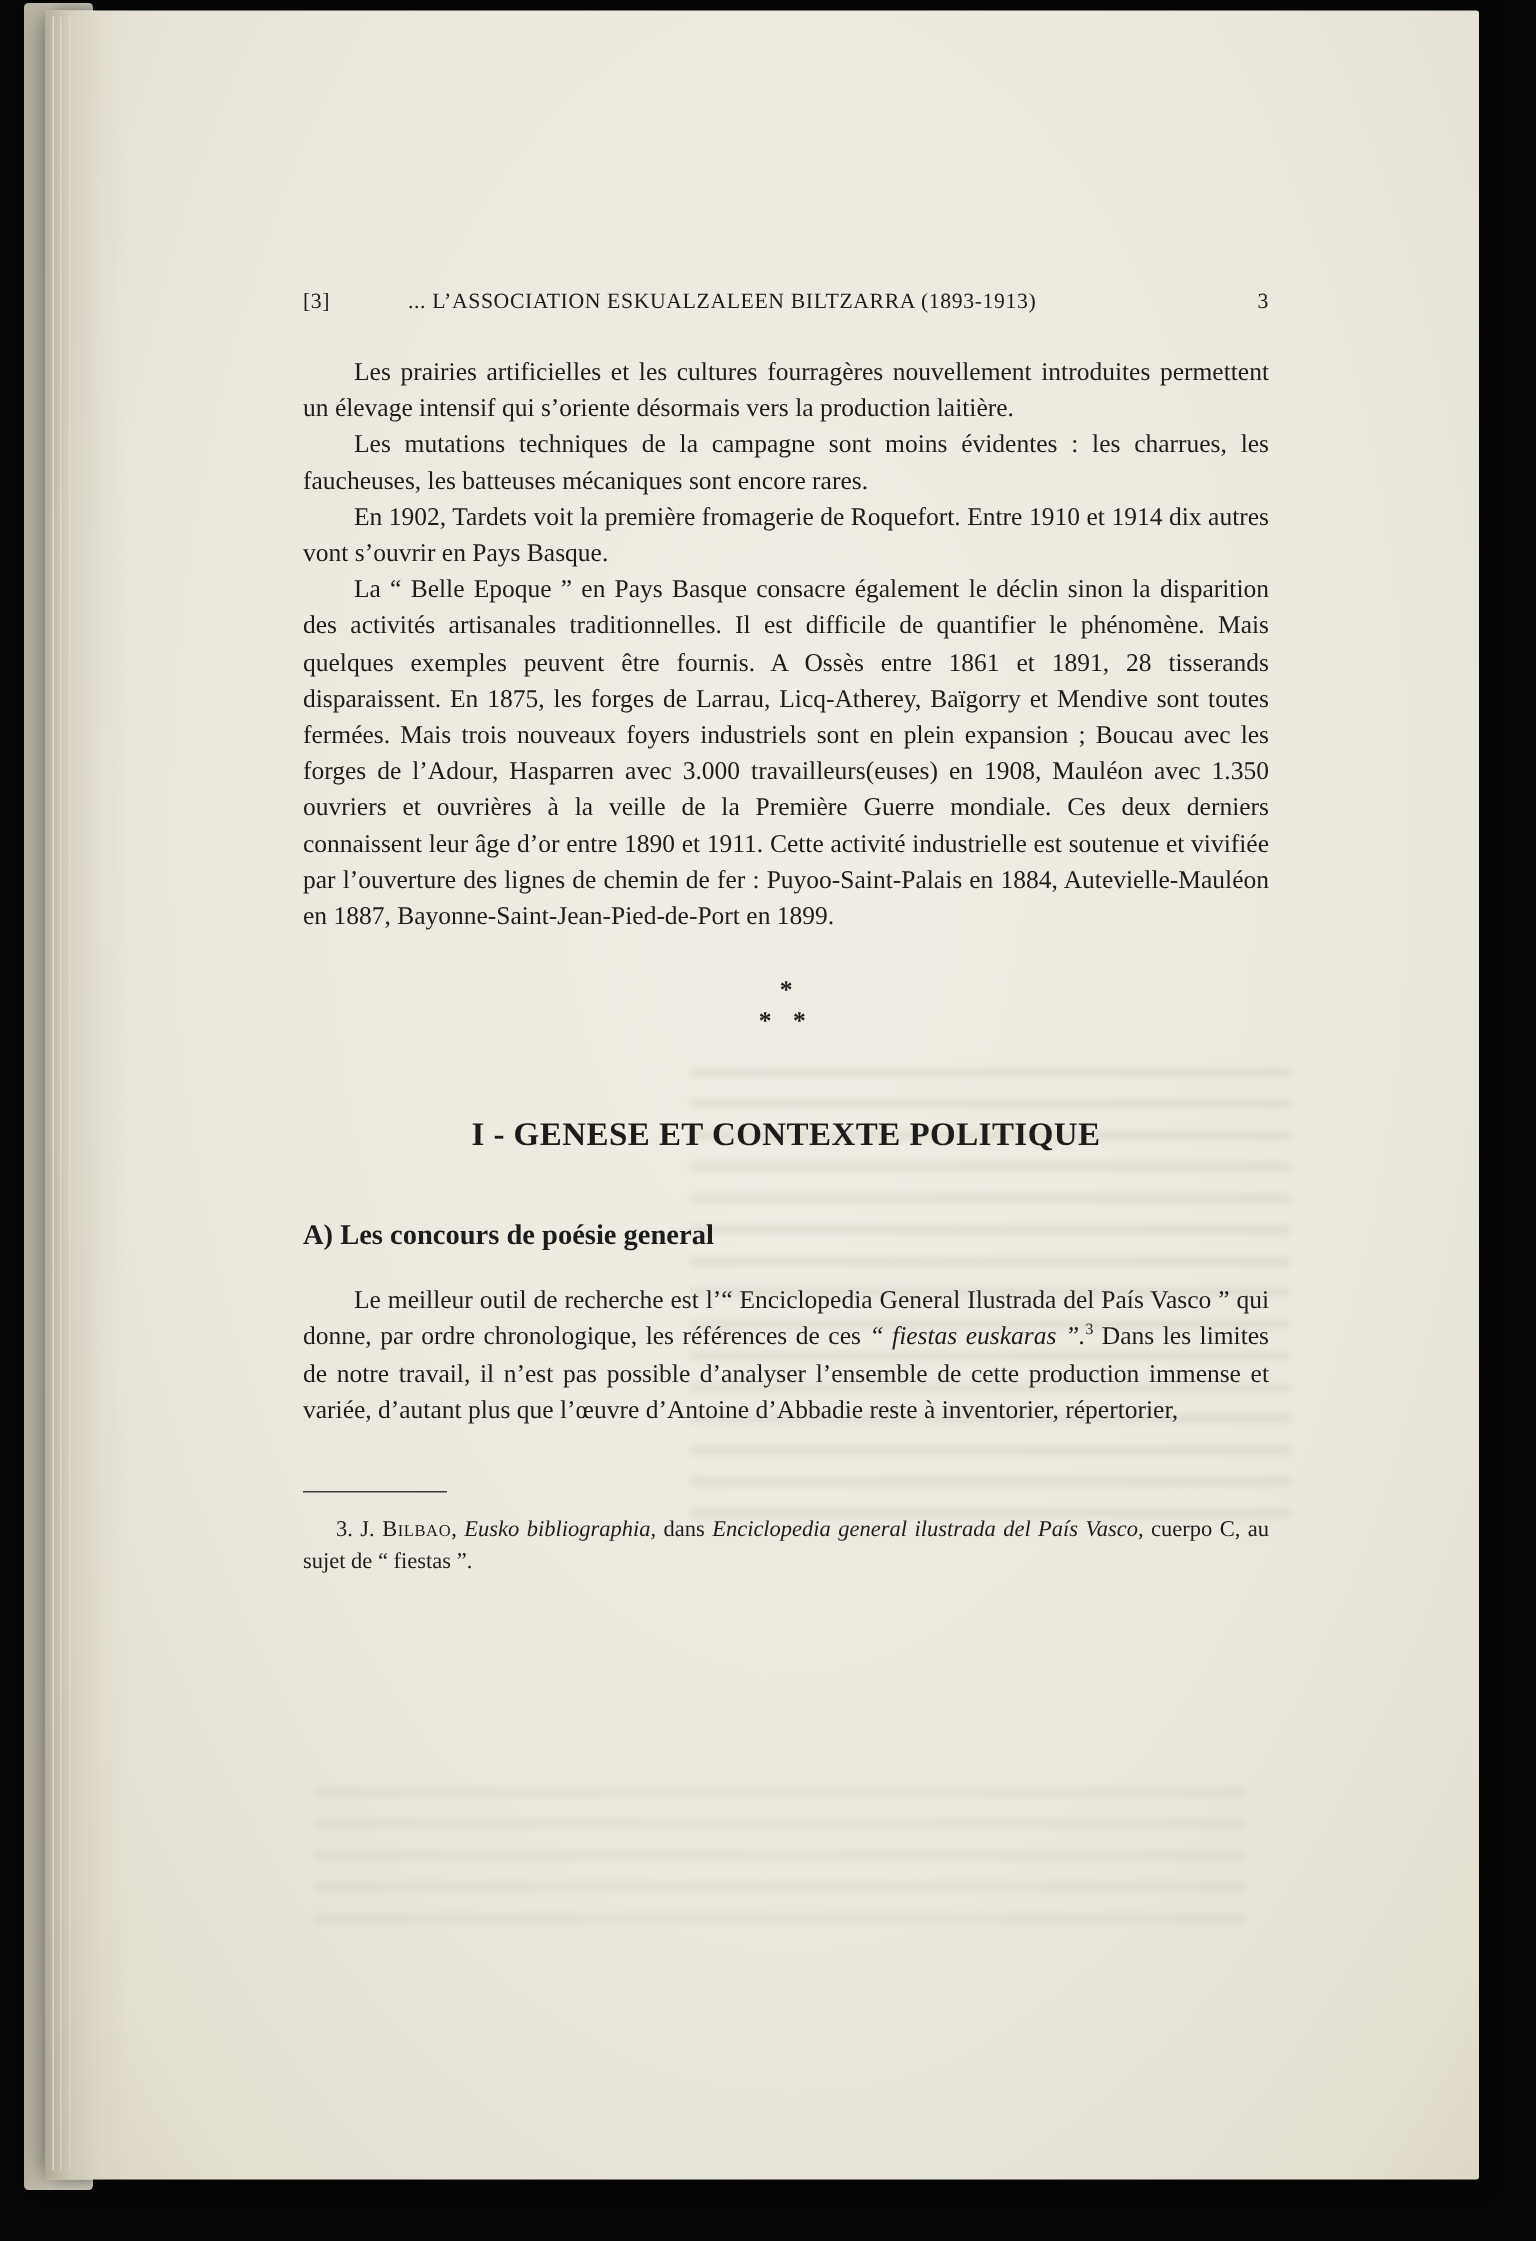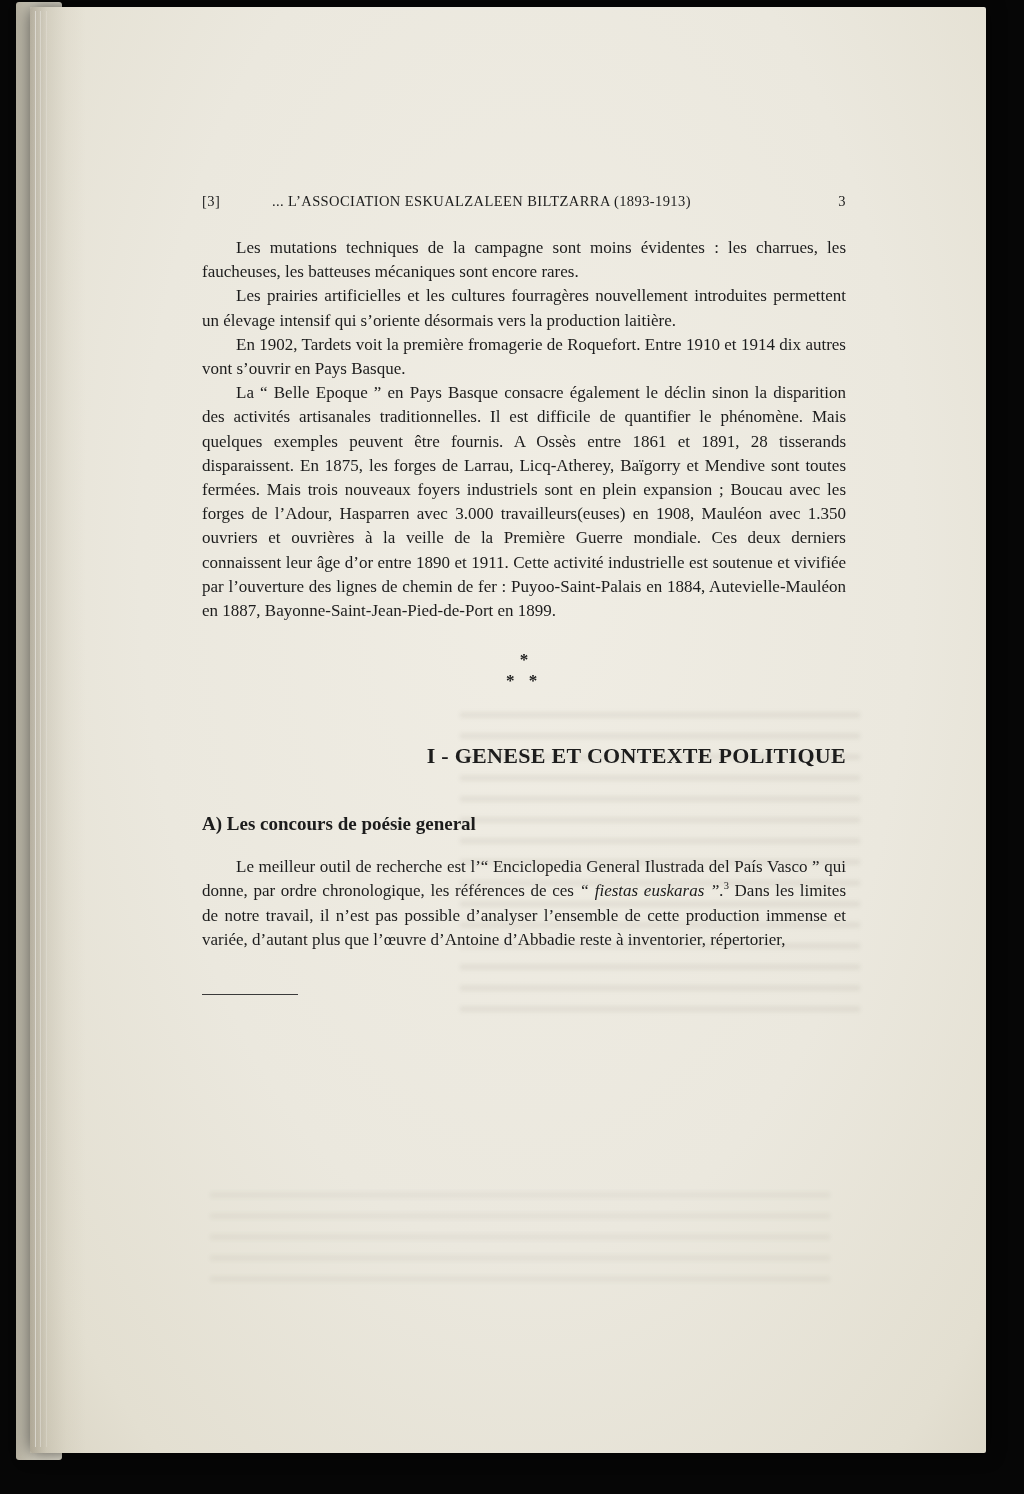--- a/index.html
+++ b/index.html
@@ -84,21 +84,21 @@
     text-align: center;
     font-size: 17px;
     line-height: 21px;
     font-weight: bold;
   }
   .star-sep .l2 { letter-spacing: 5px; }
   .section {
     margin-top: 52px;
     font-size: 22px;
     font-weight: bold;
-    text-align: right;
+    text-align: center;
     letter-spacing: 0.3px;
   }
   .subsection {
     margin-top: 44px;
     margin-bottom: 20px;
     font-size: 19px;
     font-weight: bold;
   }
   .footnote-rule {
     margin-top: 42px;
@@ -133,35 +133,36 @@
     <div class="show-through b2"></div>
 
     <div class="text-block">
 
       <div class="running-head">
         <span class="rh-left">[3]</span>
         <span class="rh-center">... L’ASSOCIATION ESKUALZALEEN BILTZARRA (1893-1913)</span>
         <span class="rh-right">3</span>
       </div>
 
+      <p class="para">Les prairies artificielles et les cultures fourragères nouvellement introduites permettent un élevage intensif qui s’oriente désormais vers la production laitière.</p>
       <p class="para">Les mutations techniques de la campagne sont moins évidentes : les charrues, les faucheuses, les batteuses mécaniques sont encore rares.</p>
-      <p class="para">Les prairies artificielles et les cultures fourragères nouvellement introduites permettent un élevage intensif qui s’oriente désormais vers la production laitière.</p>
       <p class="para">En 1902, Tardets voit la première fromagerie de Roquefort. Entre 1910 et 1914 dix autres vont s’ouvrir en Pays Basque.</p>
       <p class="para">La “ Belle Epoque ” en Pays Basque consacre également le déclin sinon la disparition des activités artisanales traditionnelles. Il est difficile de quantifier le phénomène. Mais quelques exemples peuvent être fournis. A Ossès entre 1861 et 1891, 28 tisserands disparaissent. En 1875, les forges de Larrau, Licq-Atherey, Baïgorry et Mendive sont toutes fermées. Mais trois nouveaux foyers industriels sont en plein expansion ; Boucau avec les forges de l’Adour, Hasparren avec 3.000 travailleurs(euses) en 1908, Mauléon avec 1.350 ouvriers et ouvrières à la veille de la Première Guerre mondiale. Ces deux derniers connaissent leur âge d’or entre 1890 et 1911. Cette activité industrielle est soutenue et vivifiée par l’ouverture des lignes de chemin de fer : Puyoo-Saint-Palais en 1884, Autevielle-Mauléon en 1887, Bayonne-Saint-Jean-Pied-de-Port en 1899.</p>
 
       <div class="star-sep">
         <div class="l1">*</div>
         <div class="l2">* *</div>
       </div>
 
       <h1 class="section">I - GENESE ET CONTEXTE POLITIQUE</h1>
 
       <h2 class="subsection">A) Les concours de poésie general</h2>
 
 
       <p class="para"><span>Le meilleur outil de recherche est l’“ Enciclopedia General Ilustrada del País Vasco ” qui donne, par ordre chronologique, les références de ces </span><i>“ fiestas euskaras ”.</i><sup>3</sup><span> Dans les limites de notre travail, il n’est pas possible d’analyser l’ensemble de cette production immense et variée, d’autant plus que l’œuvre d’Antoine d’Abbadie reste à inventorier, répertorier,</span></p>
 
       <div class="footnote-rule"></div>
 
+      <p class="footnote"><span>3. J. </span><span class="sc">Bilbao</span><span>, </span><i>Eusko bibliographia,</i><span> dans </span><i>Enciclopedia general ilustrada del País Vasco,</i><span> cuerpo C, au sujet de “ fiestas ”.</span></p>
 
     </div>
   </div>
 </div>
 
 </body></html>

